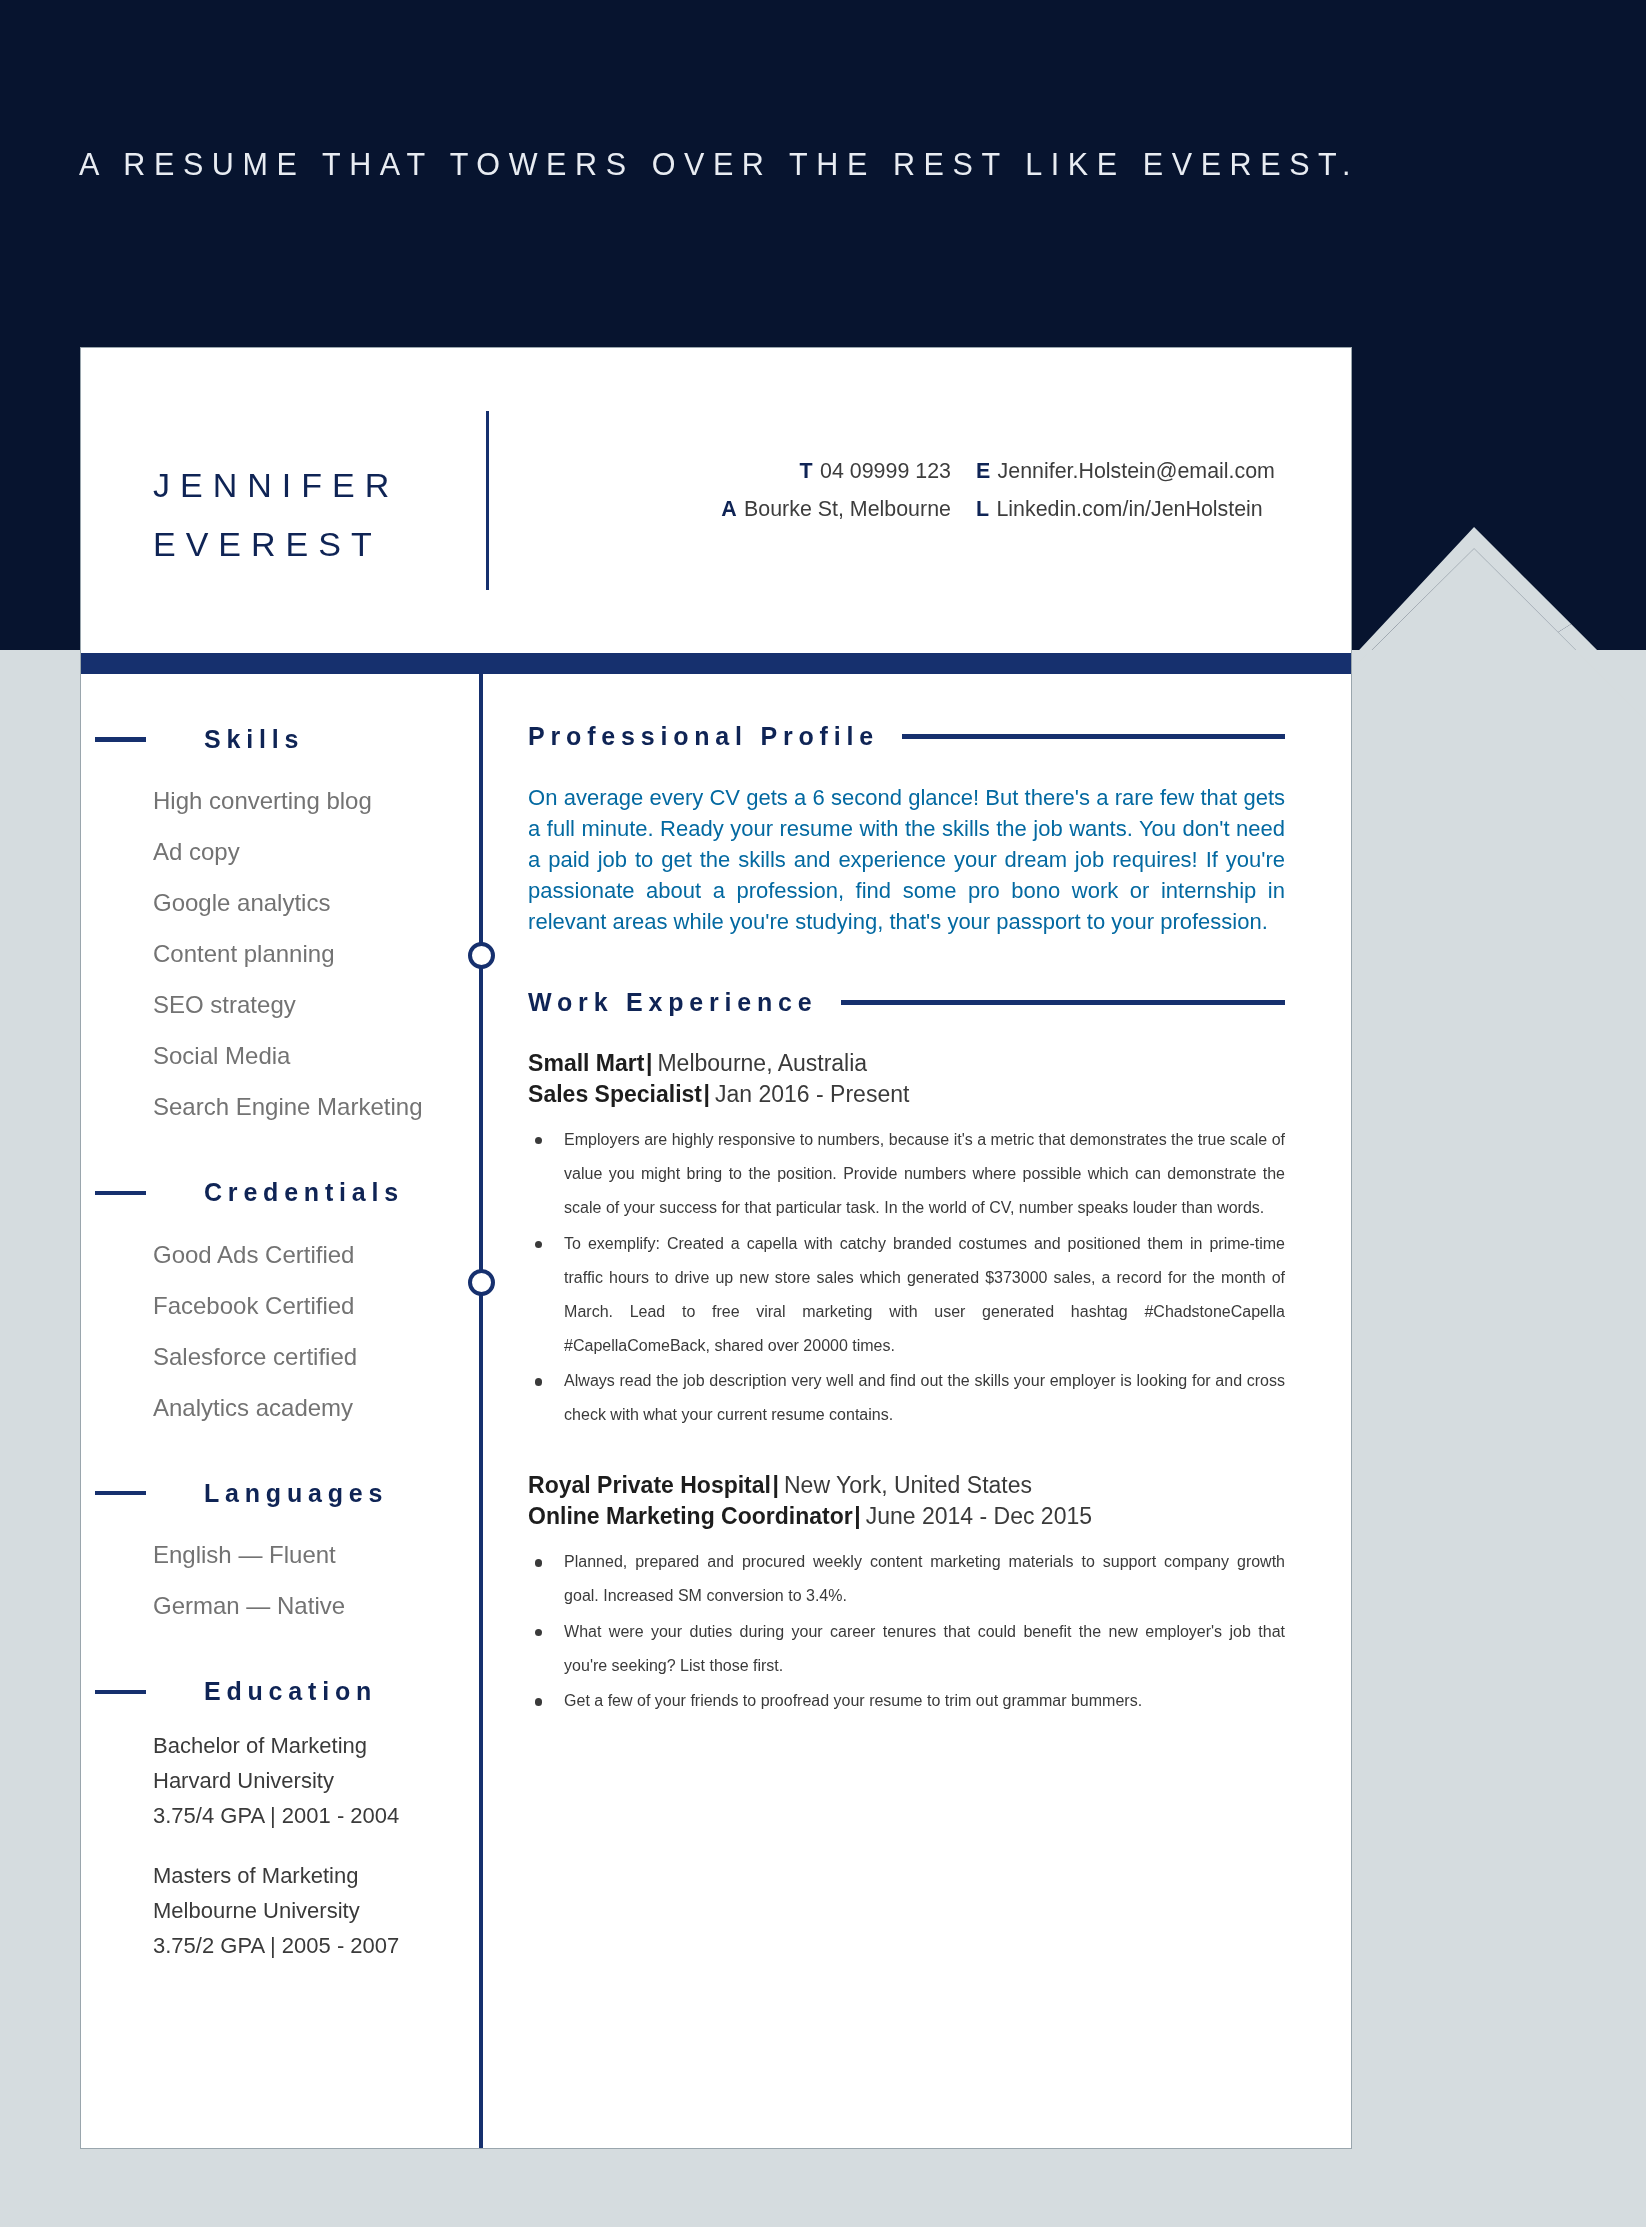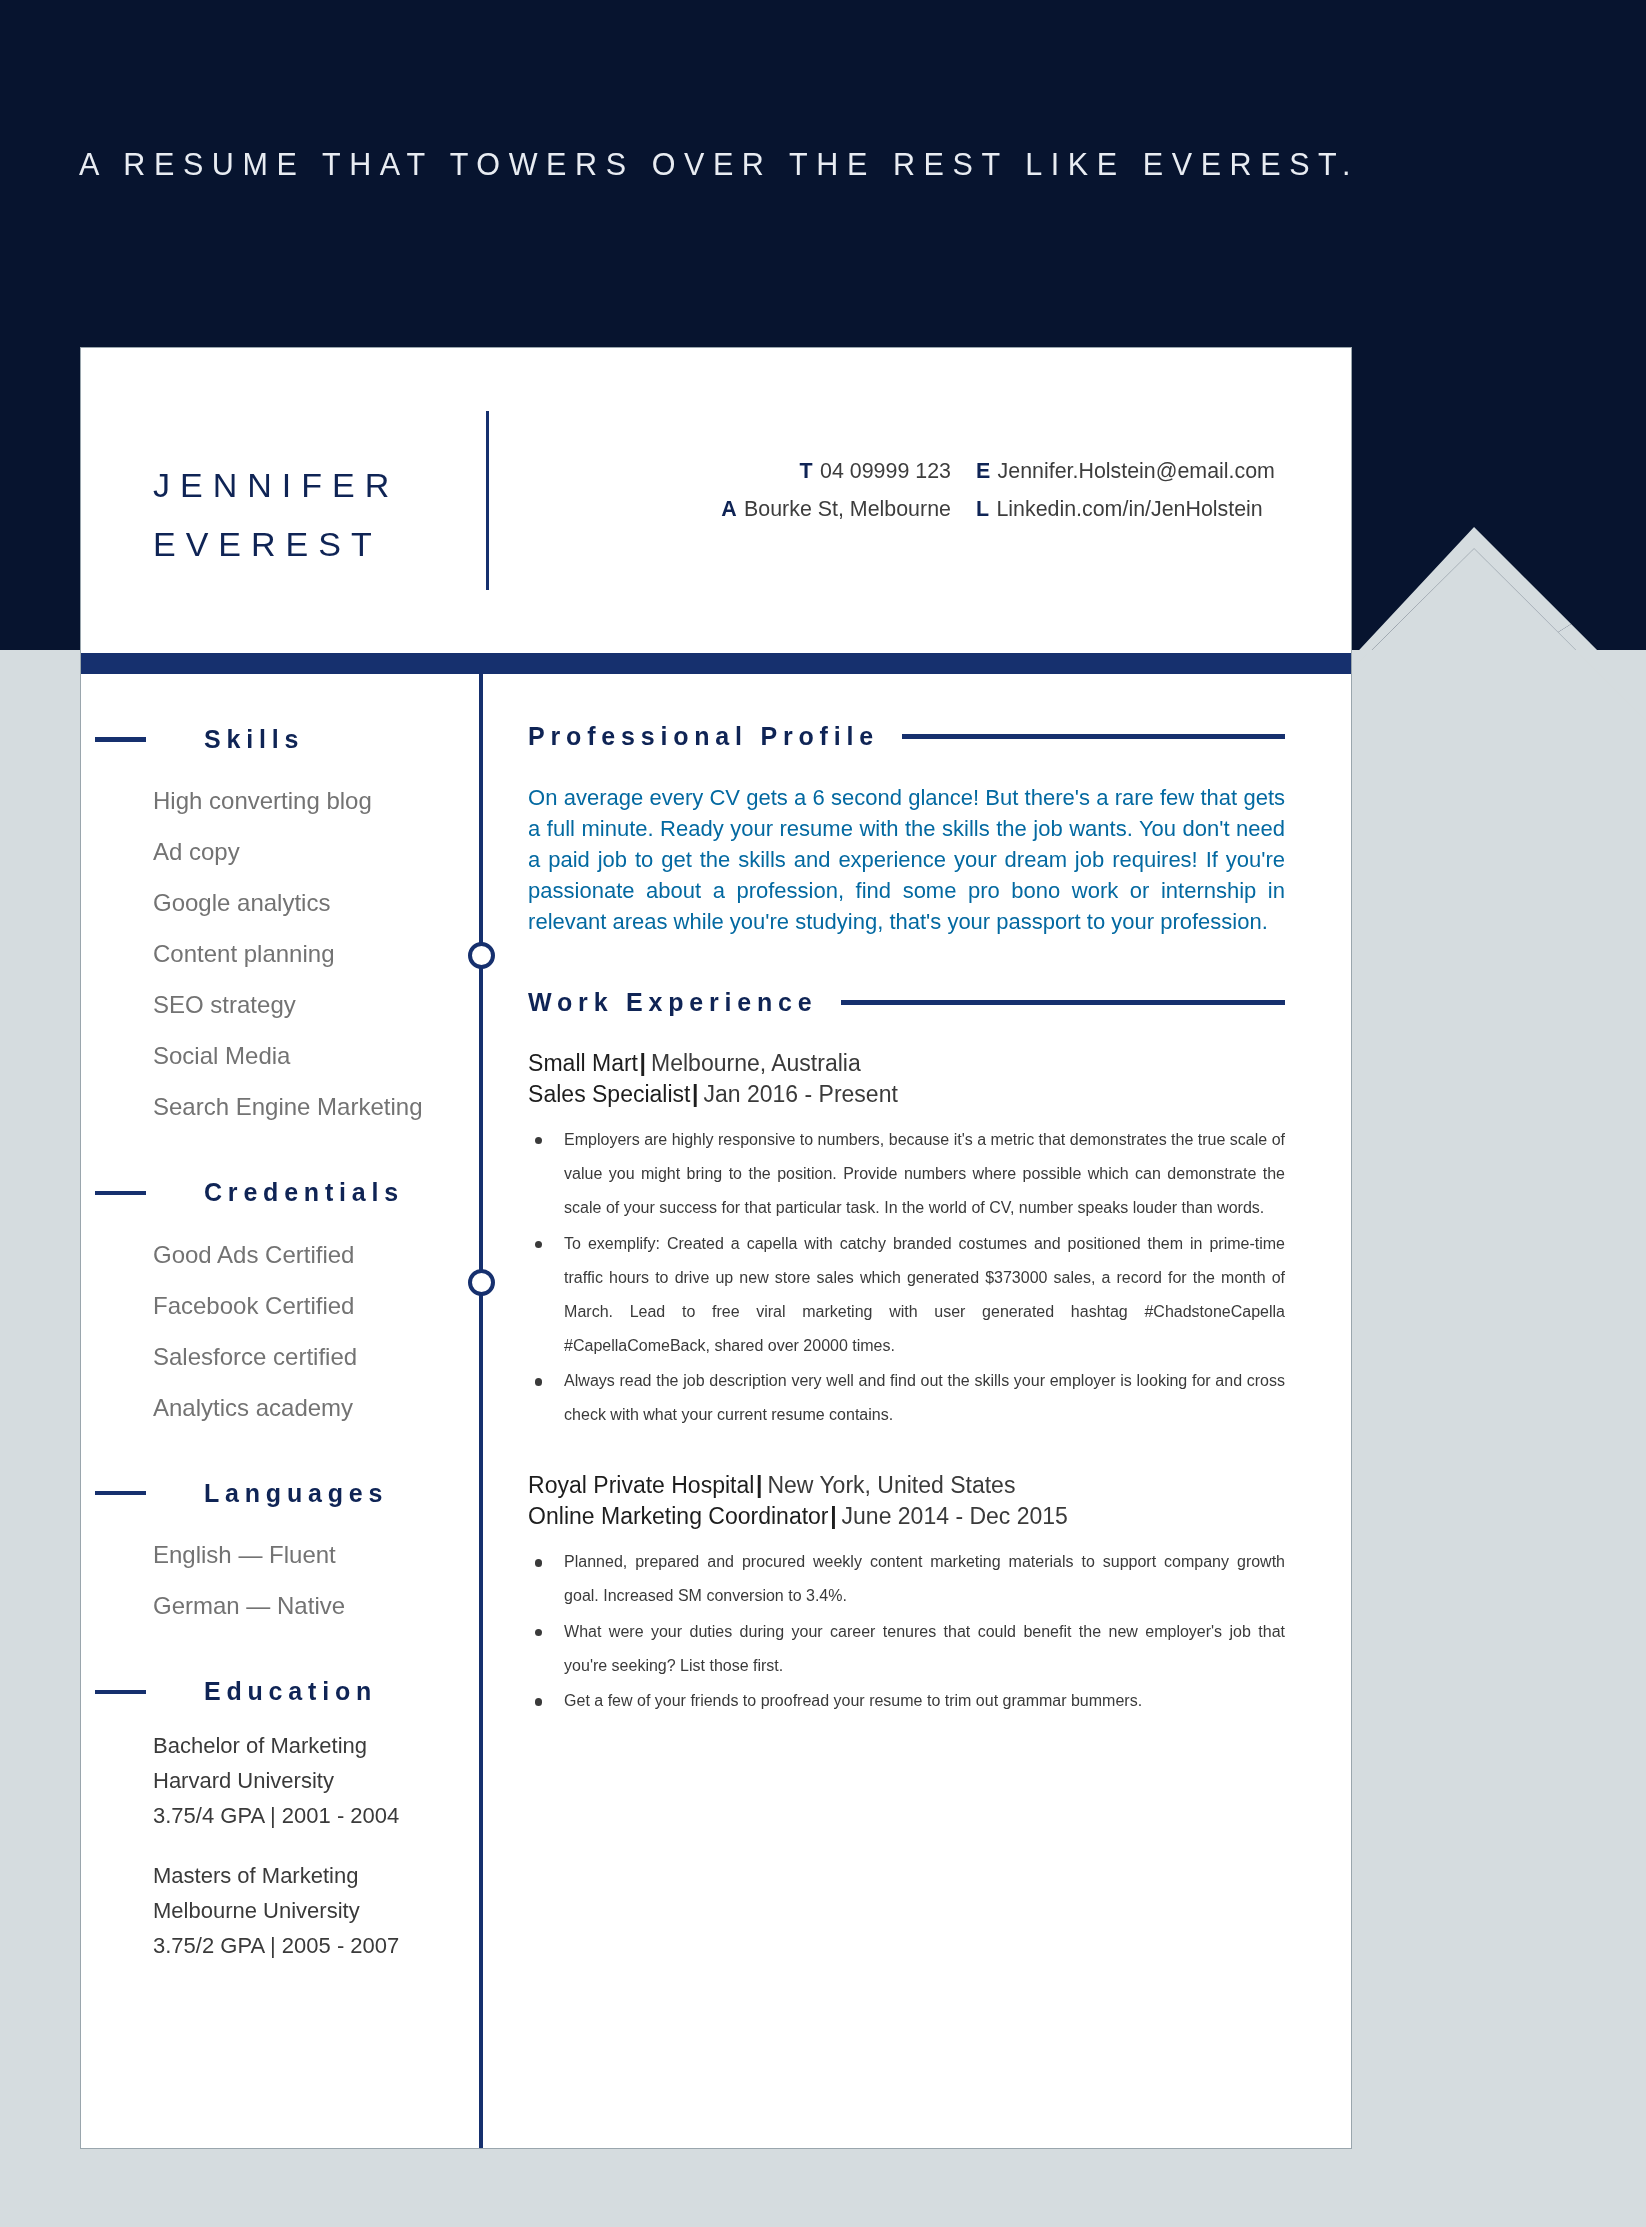--- a/index.html
+++ b/index.html
@@ -258,21 +258,21 @@
   }
 
   .job { margin-bottom: 11.5px; }
   .job-line {
     font-size: 23px;
     line-height: 31px;
     color: #3a3a3a;
     white-space: nowrap;
   }
   .job-strong {
-    font-weight: normal;
+    font-weight: bold;
     color: #1d1d1d;
   }
   .job-sep {
     font-weight: bold;
     color: #1d1d1d;
     margin: 0 5px 0 1.6px;
   }
 
   ul.bullets {
     list-style: none;

